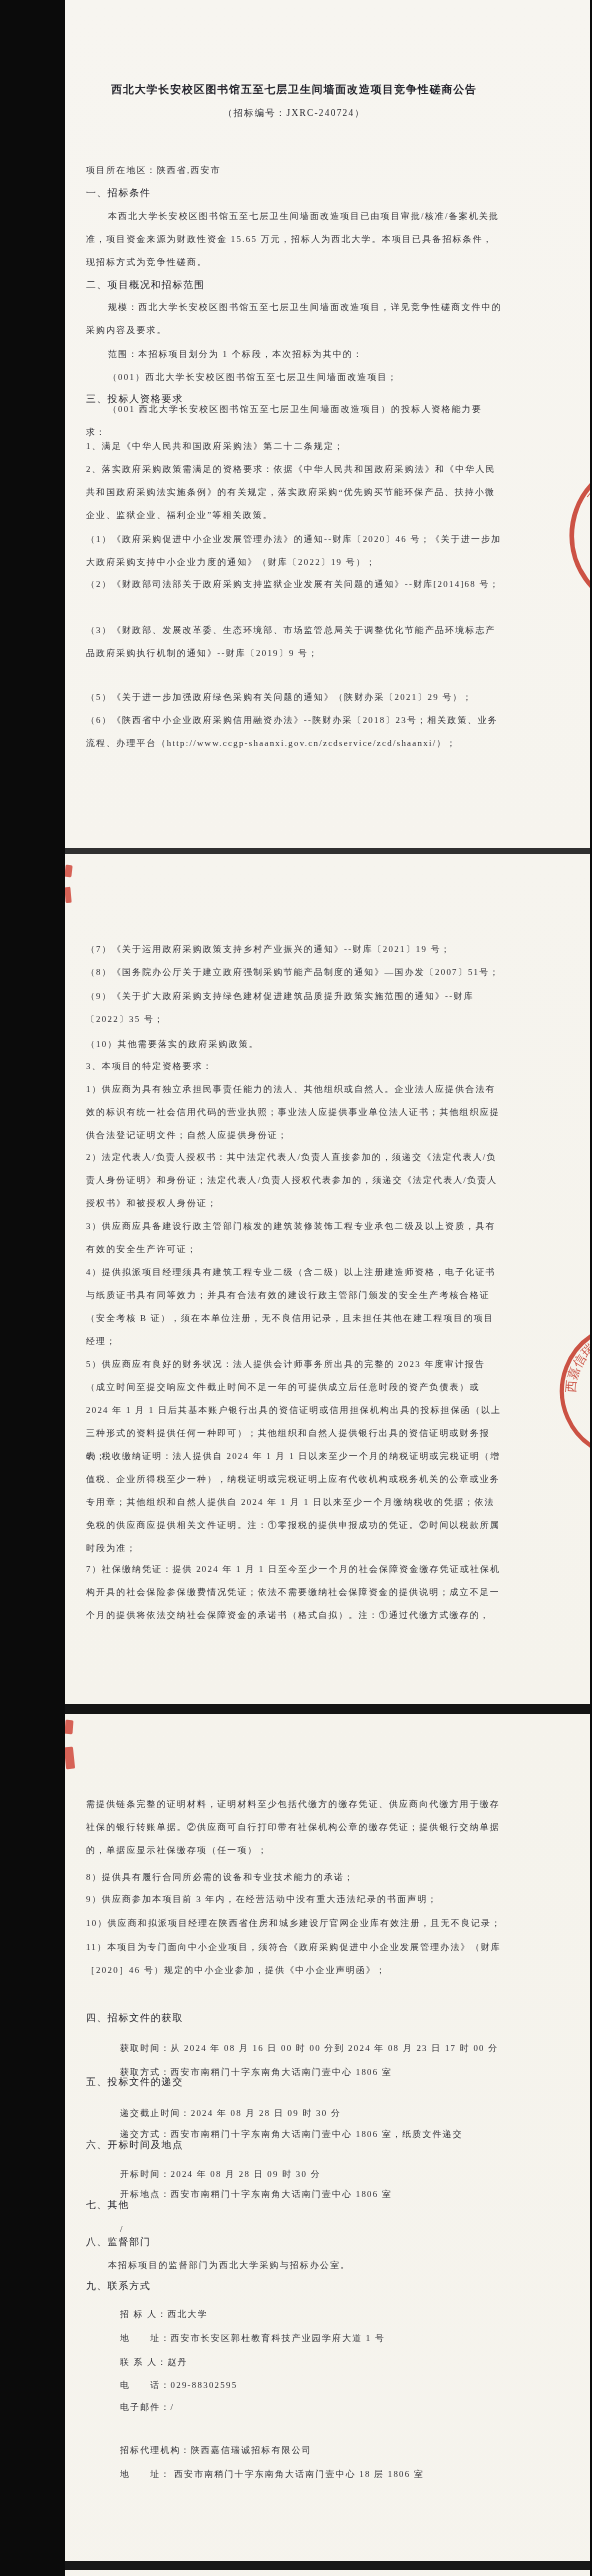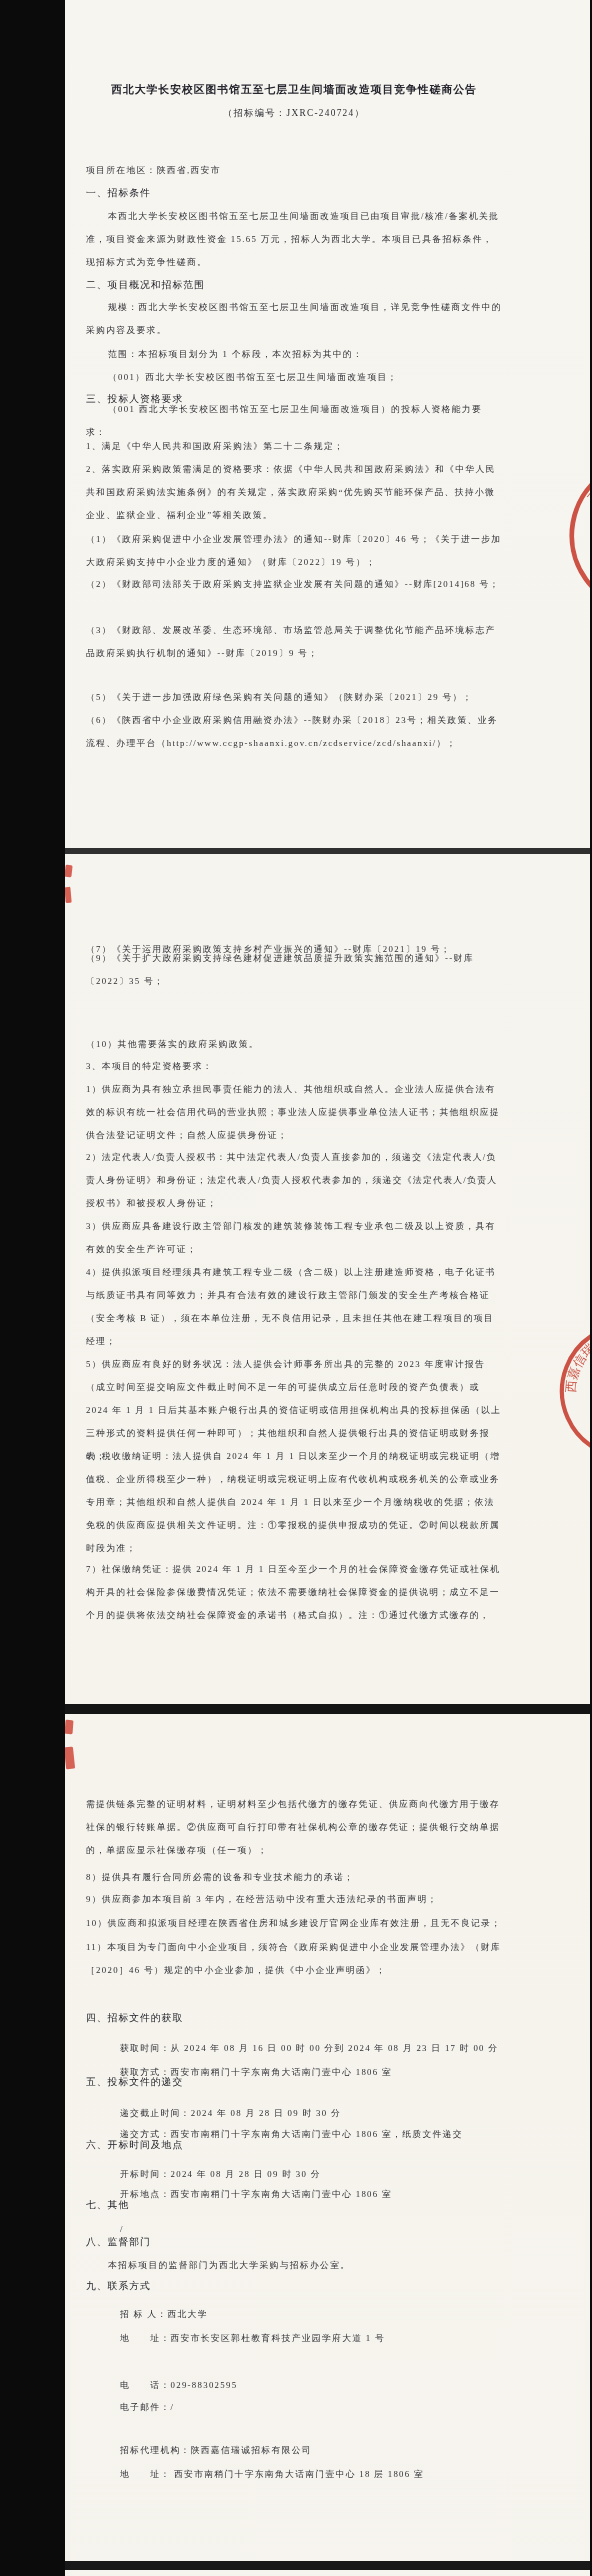--- a/index.html
+++ b/index.html
@@ -45,21 +45,22 @@
     <div class="blk ind" style="top:398px">（001 西北大学长安校区图书馆五至七层卫生间墙面改造项目）的投标人资格能力要求：</div>
     <div class="blk" style="top:435px">1、满足《中华人民共和国政府采购法》第二十二条规定；</div>
     <div class="blk" style="top:458px">2、落实政府采购政策需满足的资格要求：依据《中华人民共和国政府采购法》和《中华人民共和国政府采购法实施条例》的有关规定，落实政府采购“优先购买节能环保产品、扶持小微企业、监狱企业、福利企业”等相关政策。</div>
     <div class="blk" style="top:528px">（1）《政府采购促进中小企业发展管理办法》的通知--财库〔2020〕46 号；《关于进一步加大政府采购支持中小企业力度的通知》（财库〔2022〕19 号）；</div>
     <div class="blk" style="top:573px">（2）《财政部司法部关于政府采购支持监狱企业发展有关问题的通知》--财库[2014]68 号；</div>
     <div class="blk" style="top:619px">（3）《财政部、发展改革委、生态环境部、市场监管总局关于调整优化节能产品环境标志产品政府采购执行机制的通知》--财库〔2019〕9 号；</div>
     <div class="blk" style="top:686px">（5）《关于进一步加强政府绿色采购有关问题的通知》（陕财办采〔2021〕29 号）；</div>
     <div class="blk" style="top:709px">（6）《陕西省中小企业政府采购信用融资办法》--陕财办采〔2018〕23号；相关政策、业务流程、办理平台（http://www.ccgp-shaanxi.gov.cn/zcdservice/zcd/shaanxi/）；</div>
 
     <div class="blk" style="top:938px">（7）《关于运用政府采购政策支持乡村产业振兴的通知》--财库〔2021〕19 号；</div>
-    <div class="blk" style="top:947px">（9）《关于扩大政府采购支持绿色建材促进建筑品质提升政策实施范围的通知》--财库〔2022〕35 号；</div>
+    <div class="blk" style="top:961px">（8）《国务院办公厅关于建立政府强制采购节能产品制度的通知》—国办发〔2007〕51号；</div>
+    <div class="blk" style="top:985px">（9）《关于扩大政府采购支持绿色建材促进建筑品质提升政策实施范围的通知》--财库〔2022〕35 号；</div>
     <div class="blk" style="top:1033px">（10）其他需要落实的政府采购政策。</div>
     <div class="blk" style="top:1055px">3、本项目的特定资格要求：</div>
     <div class="blk" style="top:1078px">1）供应商为具有独立承担民事责任能力的法人、其他组织或自然人。企业法人应提供合法有效的标识有统一社会信用代码的营业执照；事业法人应提供事业单位法人证书；其他组织应提供合法登记证明文件；自然人应提供身份证；</div>
     <div class="blk" style="top:1146px">2）法定代表人/负责人授权书：其中法定代表人/负责人直接参加的，须递交《法定代表人/负责人身份证明》和身份证；法定代表人/负责人授权代表参加的，须递交《法定代表人/负责人授权书》和被授权人身份证；</div>
     <div class="blk" style="top:1215px">3）供应商应具备建设行政主管部门核发的建筑装修装饰工程专业承包二级及以上资质，具有有效的安全生产许可证；</div>
     <div class="blk" style="top:1261px">4）提供拟派项目经理须具有建筑工程专业二级（含二级）以上注册建造师资格，电子化证书与纸质证书具有同等效力；并具有合法有效的建设行政主管部门颁发的安全生产考核合格证（安全考核 B 证），须在本单位注册，无不良信用记录，且未担任其他在建工程项目的项目经理；</div>
     <div class="blk" style="top:1353px">5）供应商应有良好的财务状况：法人提供会计师事务所出具的完整的 2023 年度审计报告（成立时间至提交响应文件截止时间不足一年的可提供成立后任意时段的资产负债表）或 2024 年 1 月 1 日后其基本账户银行出具的资信证明或信用担保机构出具的投标担保函（以上三种形式的资料提供任何一种即可）；其他组织和自然人提供银行出具的资信证明或财务报表；</div>
     <div class="blk" style="top:1445px">6）税收缴纳证明：法人提供自 2024 年 1 月 1 日以来至少一个月的纳税证明或完税证明（增值税、企业所得税至少一种），纳税证明或完税证明上应有代收机构或税务机关的公章或业务专用章；其他组织和自然人提供自 2024 年 1 月 1 日以来至少一个月缴纳税收的凭据；依法免税的供应商应提供相关文件证明。注：①零报税的提供申报成功的凭证。②时间以税款所属时段为准；</div>
     <div class="blk" style="top:1558px">7）社保缴纳凭证：提供 2024 年 1 月 1 日至今至少一个月的社会保障资金缴存凭证或社保机构开具的社会保险参保缴费情况凭证；依法不需要缴纳社会保障资金的提供说明；成立不足一个月的提供将依法交纳社会保障资金的承诺书（格式自拟）。注：①通过代缴方式缴存的，</div>
 
@@ -77,20 +78,21 @@
     <div class="blk h" style="top:2133px">六、开标时间及地点</div>
     <div class="blk m66" style="top:2155px">开标时间：2024 年 08 月 28 日 09 时 30 分</div>
     <div class="blk m66" style="top:2175px">开标地点：西安市南稍门十字东南角大话南门壹中心 1806 室</div>
     <div class="blk h" style="top:2193px">七、其他</div>
     <div class="blk m66" style="top:2210px">/</div>
     <div class="blk h" style="top:2230px">八、监督部门</div>
     <div class="blk ind" style="top:2254px">本招标项目的监督部门为西北大学采购与招标办公室。</div>
     <div class="blk h" style="top:2274px">九、联系方式</div>
     <div class="blk m66" style="top:2295px">招 标 人：西北大学</div>
     <div class="blk m66" style="top:2319px">地　　址：西安市长安区郭杜教育科技产业园学府大道 1 号</div>
+    <div class="blk m66" style="top:2343px">联 系 人：赵丹</div>
     <div class="blk m66" style="top:2366px">电　　话：029-88302595</div>
     <div class="blk m66" style="top:2388px">电子邮件：/</div>
     <div class="blk m66" style="top:2431px">招标代理机构：陕西嘉信瑞诚招标有限公司</div>
     <div class="blk m66" style="top:2455px">地　　址： 西安市南稍门十字东南角大话南门壹中心 18 层 1806 室</div>
 
     <div class="stamp" style="left:500px;top:454px;width:163px;height:163px;transform:rotate(10deg)">
       <svg viewBox="0 0 240 240">
         <circle cx="120" cy="120" r="110" fill="none" stroke="#cc3526" stroke-width="7"></circle>
         <path id="sa1" d="M35,97 A88,88 0 0 1 205,97" fill="none"></path>
         <text font-size="21" fill="#cc3526" font-family="Liberation Sans,sans-serif"><textPath href="#sa1" startOffset="50%" text-anchor="middle">陕西嘉信瑞诚招标有限公司</textPath></text>

